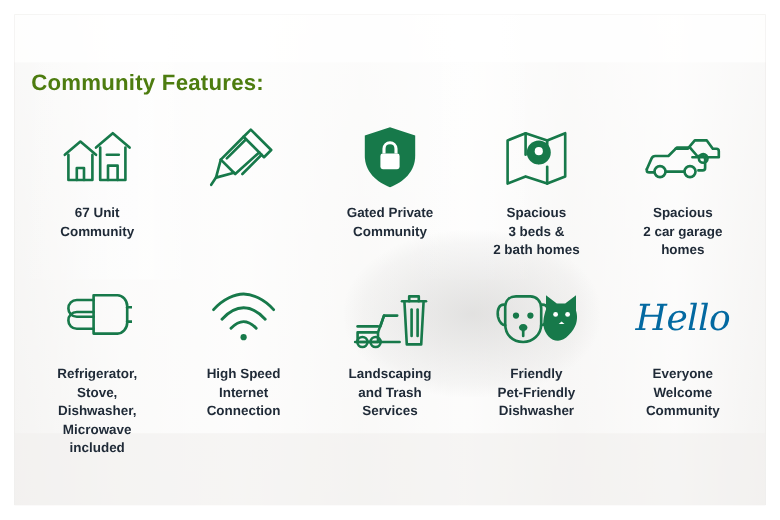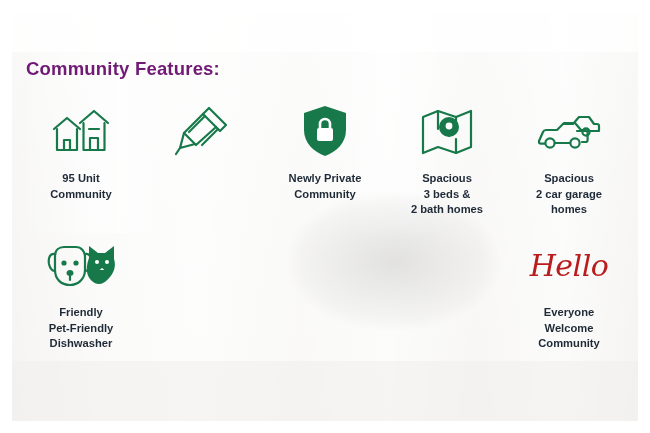--- a/index.html
+++ b/index.html
@@ -70,21 +70,21 @@
     position: absolute;
     inset: 0;
   }
 
   #title {
     position: absolute;
     left: 14px;
     top: 46px;
     font-size: 18.5px;
     font-weight: bold;
-    color: #701a75;
+    color: #4d7c0f;
     letter-spacing: 0.2px;
   }
 
   .grid-row {
     position: absolute;
     left: 8px;
     width: 610px;
     display: flex;
     flex-direction: row;
     justify-content: space-between;
@@ -110,21 +110,21 @@
     font-size: 11.2px;
     line-height: 15.5px;
     font-weight: bold;
     color: #1f2a37;
     white-space: pre-line;
   }
   .script-icon {
     font-family: "DejaVu Serif", serif;
     font-style: italic;
     font-size: 30px;
-    color: #b91c1c;
+    color: #0369a1;
     letter-spacing: -0.5px;
   }
 </style>
 </head>
 <body>
 
 <div id="page">
   <div id="card">
     <div id="backdrop"></div>
     <div class="shade" id="shade-top-white"></div>
@@ -141,21 +141,21 @@
             <svg width="62" height="52" viewBox="0 0 62 52" fill="none" stroke="#17794a" stroke-width="2.2" stroke-linecap="round" stroke-linejoin="round">
               <path d="M4 24 L17 13 L30 24"></path>
               <path d="M7 24 V45 H27 V24"></path>
               <path d="M14 45 V35 H20 V45"></path>
               <path d="M30 18 L44 6 L58 18"></path>
               <path d="M33.5 18 V45 H54.5 V18"></path>
               <path d="M40 45 V33 H48 V45"></path>
               <path d="M39 24 H49"></path>
             </svg>
           </div>
-          <div class="feature-label">95 Unit
+          <div class="feature-label">67 Unit
 Community</div>
         </div>
 
         <div class="feature">
           <div class="feature-icon">
             <svg width="58" height="54" viewBox="0 0 58 54" fill="none" stroke="#17794a" stroke-width="2.2" stroke-linecap="round" stroke-linejoin="round">
               <path d="M35 4 L52 21 L46 27 L29 10 Z"></path>
               <path d="M31 12 L15 28"></path>
               <path d="M44 25 L28 41"></path>
               <path d="M29 10 L10 29 L22 41 L42 23"></path>
@@ -166,21 +166,21 @@
         </div>
 
         <div class="feature">
           <div class="feature-icon">
             <svg width="50" height="56" viewBox="0 0 50 56" fill="none">
               <path d="M25 3 L46 10 V27 C46 40 36 49 25 53 C14 49 4 40 4 27 V10 Z" fill="#17794a"></path>
               <rect x="17" y="25" width="16" height="13" rx="2" fill="#ffffff"></rect>
               <path d="M20 25 V21 C20 18.2 22.2 16 25 16 C27.8 16 30 18.2 30 21 V25" stroke="#ffffff" stroke-width="2.6" fill="none"></path>
             </svg>
           </div>
-          <div class="feature-label">Newly Private
+          <div class="feature-label">Gated Private
 Community</div>
         </div>
 
         <div class="feature">
           <div class="feature-icon">
             <svg width="58" height="52" viewBox="0 0 58 52" fill="none" stroke="#17794a" stroke-width="2.2" stroke-linecap="round" stroke-linejoin="round">
               <path d="M5 12 L20 6 L38 12 L53 6 V42 L38 48 L20 42 L5 48 Z"></path>
               <path d="M20 6 V24"></path>
               <path d="M38 34 V48"></path>
               <path d="M38 12 V18"></path>
@@ -208,22 +208,72 @@
           </div>
           <div class="feature-label">Spacious
 2 car garage
 homes</div>
         </div>
 
       </div>
 
       <div class="grid-row" id="row-2">
 
-
-
+        <div class="feature">
+          <div class="feature-icon">
+            <svg width="58" height="50" viewBox="0 0 58 50" fill="none" stroke="#17794a" stroke-width="2.2" stroke-linecap="round" stroke-linejoin="round">
+              <path d="M26 6 L46 6 C50 6 54 10 54 15 L54 29 C54 34 50 38 46 38 L26 38 Z"></path>
+              <path d="M26 10 H12 C8 10 5 13 5 17 C5 21 8 24 12 24 H26"></path>
+              <path d="M26 20 H12 C8 20 5 23 5 27 C5 31 8 34 12 34 H26"></path>
+              <path d="M54 16 H58"></path>
+              <path d="M54 28 H58"></path>
+            </svg>
+          </div>
+          <div class="feature-label">Refrigerator,
+Stove,
+Dishwasher,
+Microwave
+included</div>
+        </div>
+
+        <div class="feature">
+          <div class="feature-icon">
+            <svg width="58" height="44" viewBox="0 0 58 44" fill="none" stroke="#17794a" stroke-width="2.4" stroke-linecap="round">
+              <path d="M4 15 C12 6 22 2 29 2 C36 2 46 6 54 15"></path>
+              <path d="M11 23 C17 16.5 24 13.5 29 13.5 C34 13.5 41 16.5 47 23"></path>
+              <path d="M18.5 30.5 C22.5 26.5 26 25 29 25 C32 25 35.5 26.5 39.5 30.5"></path>
+              <circle cx="29" cy="38" r="2.6" fill="#17794a" stroke="none"></circle>
+            </svg>
+          </div>
+          <div class="feature-label">High Speed
+Internet
+Connection</div>
+        </div>
+
+        <div class="feature">
+          <div class="feature-icon">
+            <svg width="64" height="52" viewBox="0 0 64 52" fill="none" stroke="#17794a" stroke-width="2.2" stroke-linecap="round" stroke-linejoin="round">
+              <path d="M42 12 H62"></path>
+              <path d="M48 12 V8 H56 V12"></path>
+              <path d="M44 12 L46 48 H58 L60 12"></path>
+              <path d="M50 19 V41"></path>
+              <path d="M55 19 V41"></path>
+              <path d="M3 46 H40"></path>
+              <path d="M5 38 H22 V46 H5 Z"></path>
+              <path d="M22 38 L27 24 H38"></path>
+              <path d="M27 24 L24 33"></path>
+              <circle cx="9" cy="46" r="4.2"></circle>
+              <circle cx="20" cy="46" r="4.2"></circle>
+              <path d="M5 33 H22"></path>
+            </svg>
+          </div>
+          <div class="feature-label">Landscaping
+and Trash
+Services</div>
+        </div>
 
         <div class="feature">
           <div class="feature-icon">
             <svg width="72" height="50" viewBox="0 0 72 50" fill="none">
               <g stroke="#17794a" stroke-width="2.2" fill="none" stroke-linecap="round" stroke-linejoin="round">
                 <path d="M10 16 C10 10 14 7 19 7 L31 7 C36 7 40 11 40 17 L40 30 C40 39 33 45 25 45 C16 45 10 39 10 30 Z"></path>
                 <path d="M10 14 C5 13 3 18 4 24 C5 29 8 31 10 31"></path>
                 <path d="M40 14 C45 13 47 18 46 24 C45 29 42 31 40 31"></path>
                 <circle cx="19" cy="23" r="2.6" fill="#17794a" stroke="none"></circle>
                 <circle cx="31" cy="23" r="2.6" fill="#17794a" stroke="none"></circle>

